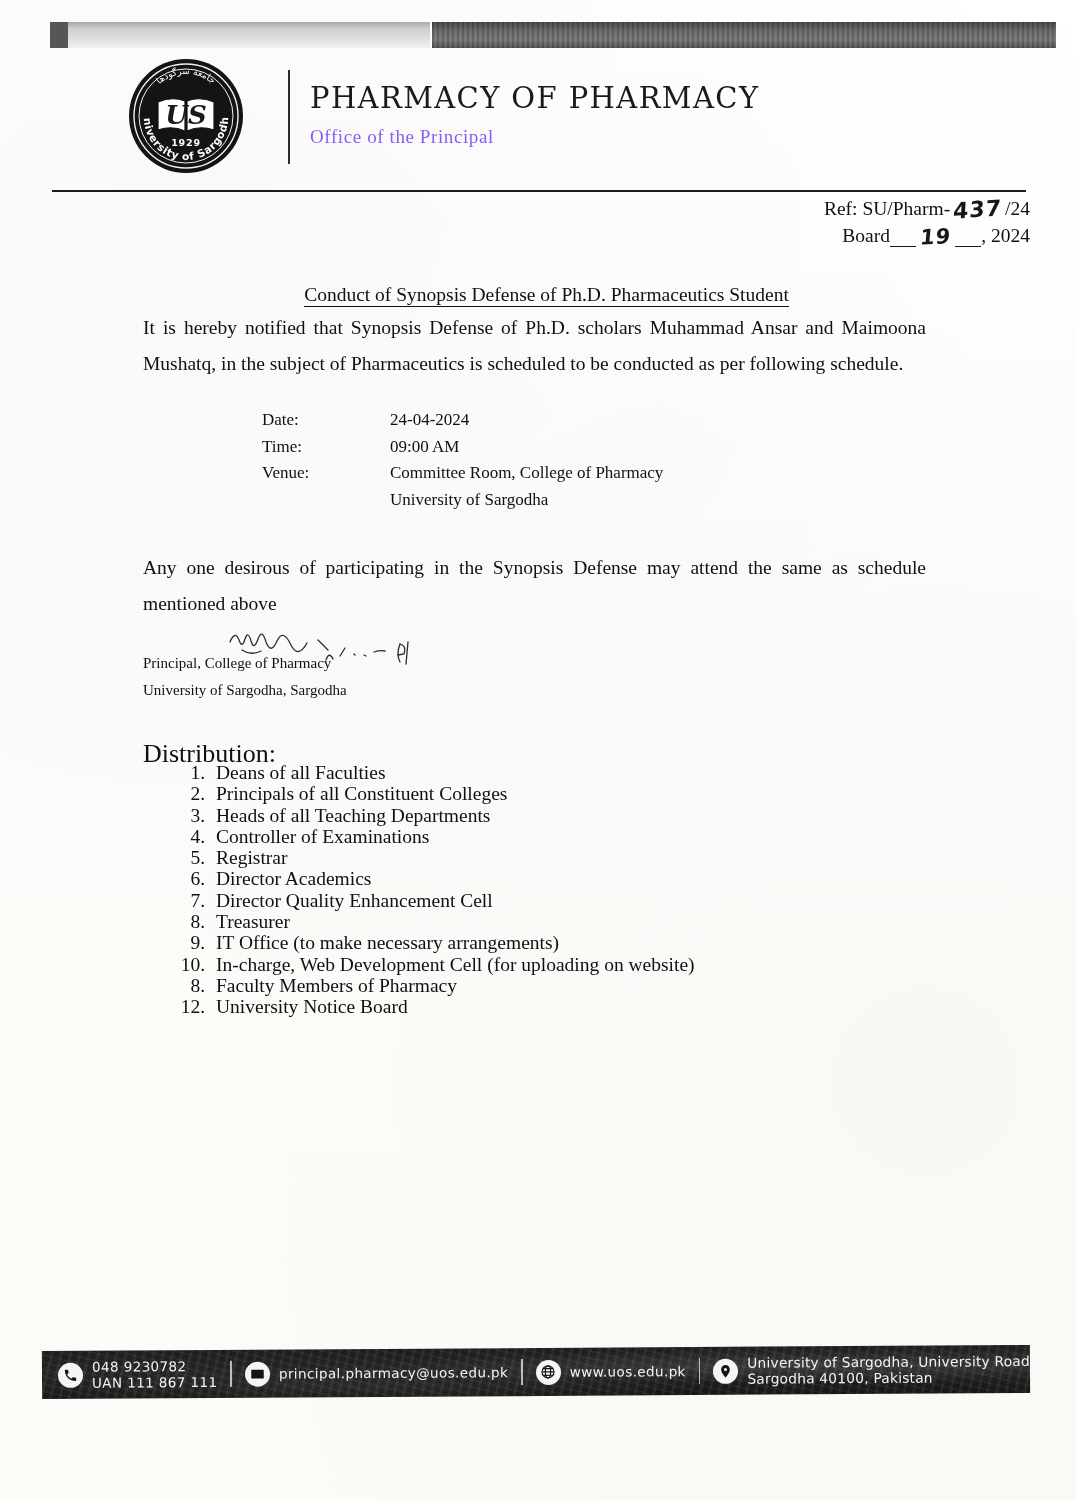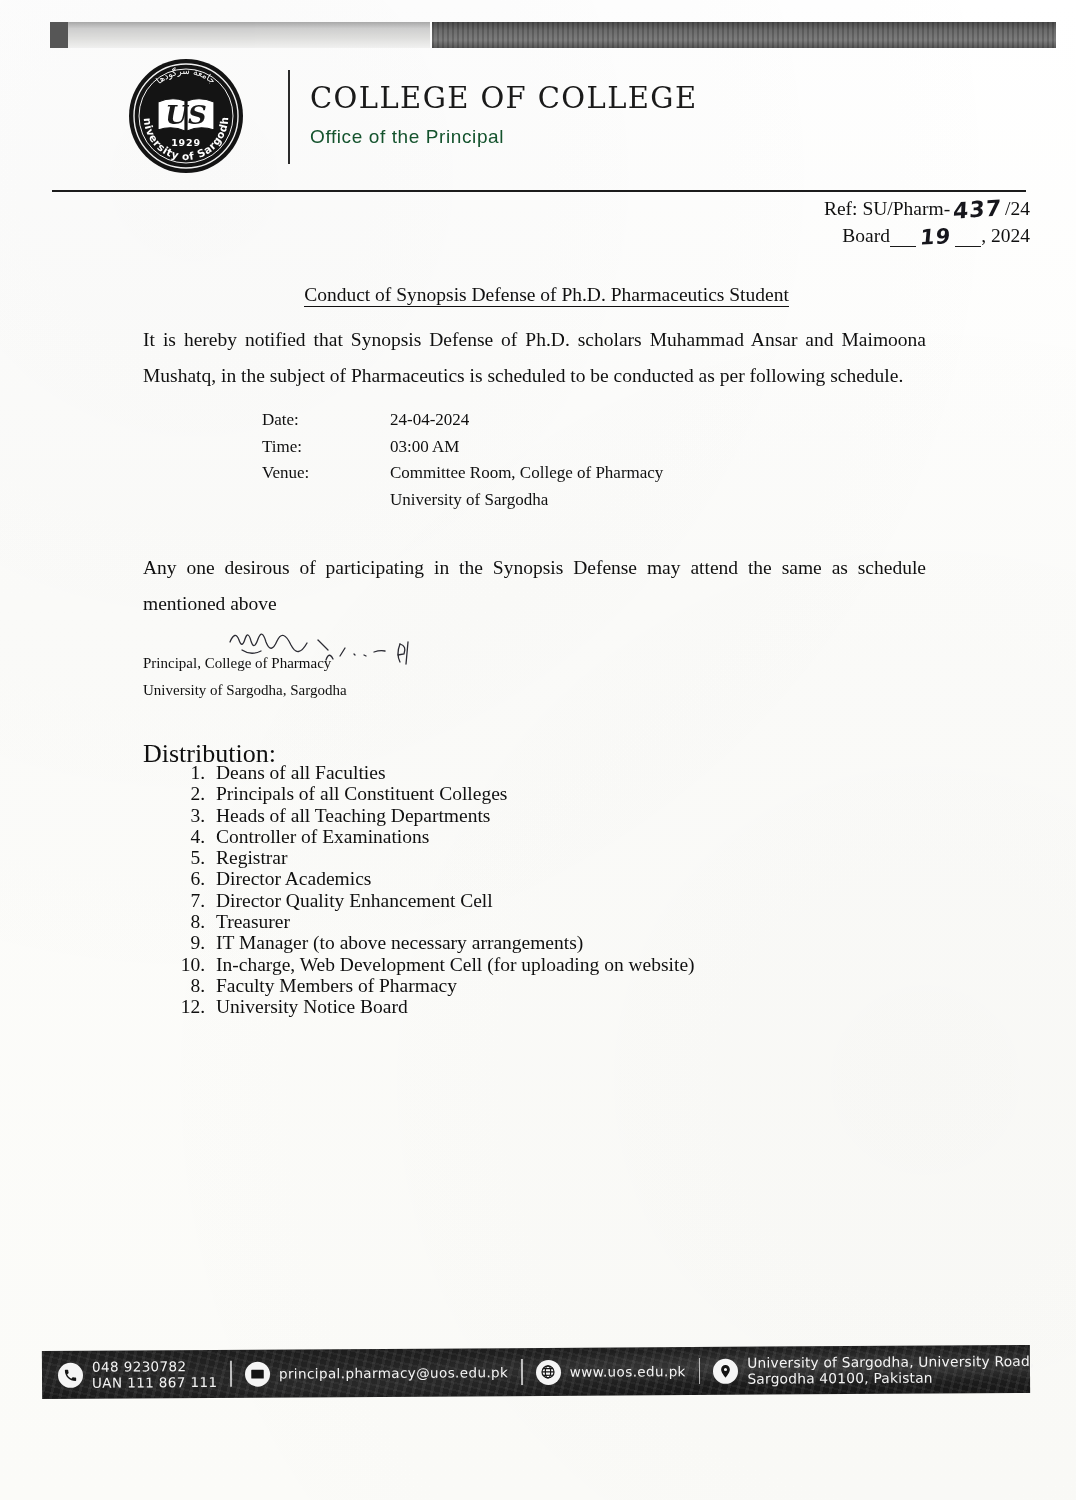--- a/index.html
+++ b/index.html
@@ -90,23 +90,23 @@
   .org-title {
     font-family: "DejaVu Serif", "Liberation Serif", serif;
     font-size: 29px;
     letter-spacing: 1.4px;
     color: #1a1a1a;
     font-weight: 400;
     line-height: 1;
     white-space: nowrap;
   }
   .org-sub {
-    font-family: Liberation Sans, sans-serif;
+    font-family: Liberation Serif, serif;
     font-size: 19px;
-    color: #14532d;
+    color: #8b5cf6;
     letter-spacing: .6px;
     margin-top: 13px;
     font-weight: 300;
   }
 
   .header-rule {
     position: absolute;
     left: 52px;
     top: 190px;
     width: 974px;
@@ -162,21 +162,21 @@
 
   .para {
     position: absolute;
     left: 143px;
     width: 783px;
     font-size: 19.5px;
     line-height: 36px;
     text-align: justify;
     text-justify: inter-word;
   }
-  .para.intro { top: 322px; }
+  .para.intro { top: 310px; }
   .para.closing { top: 550px; }
 
   
   .schedule {
     position: absolute;
     left: 262px;
     top: 407px;
     font-size: 17px;
     line-height: 26.5px;
   }
@@ -324,21 +324,21 @@
           <line x1="60" y1="45" x2="60" y2="75" stroke="#141414" stroke-width="1.4"></line>
           <text x="60" y="68" text-anchor="middle" font-family="DejaVu Serif, serif" font-size="26" font-style="italic" font-weight="bold" fill="#1a1a1a">US</text>
         </g>
         <text x="60" y="90" text-anchor="middle" font-family="DejaVu Sans, sans-serif" font-size="9.5" font-weight="bold" fill="#ffffff" letter-spacing="0.8">1929</text>
       </svg>
     </div>
 
     <div class="header-divider"></div>
 
     <div class="header-titles">
-      <div class="org-title">COLLEGE OF COLLEGE</div>
+      <div class="org-title">PHARMACY OF PHARMACY</div>
       <div class="org-sub">Office of the Principal</div>
     </div>
 
   </div>
 
   <div class="header-rule"></div>
 
   <div class="refblock">
     <div class="refline">
       <span>Ref: SU/Pharm-</span><span class="handwriting">437</span><span>/24</span>
@@ -354,21 +354,21 @@
 
   <div class="para intro">It is hereby notified that Synopsis Defense of Ph.D. scholars Muhammad Ansar and Maimoona Mushatq, in the subject of Pharmaceutics is scheduled to be conducted as per following schedule.</div>
 
   <div class="schedule">
     <div class="schedule-row">
       <div class="schedule-label">Date:</div>
       <div class="schedule-value">24-04-2024</div>
     </div>
     <div class="schedule-row">
       <div class="schedule-label">Time:</div>
-      <div class="schedule-value">03:00 AM</div>
+      <div class="schedule-value">09:00 AM</div>
     </div>
     <div class="schedule-row">
       <div class="schedule-label">Venue:</div>
       <div class="schedule-value">Committee Room, College of Pharmacy</div>
     </div>
     <div class="schedule-row">
       <div class="schedule-label"></div>
       <div class="schedule-value">University of Sargodha</div>
     </div>
   </div>
@@ -427,21 +427,21 @@
     <li>
         <span class="dist-num">7.</span>
         <span>Director Quality Enhancement Cell</span>
       </li>
     <li>
         <span class="dist-num">8.</span>
         <span>Treasurer</span>
       </li>
     <li>
         <span class="dist-num">9.</span>
-        <span>IT Manager (to above necessary arrangements)</span>
+        <span>IT Office (to make necessary arrangements)</span>
       </li>
     <li>
         <span class="dist-num">10.</span>
         <span>In-charge, Web Development Cell (for uploading on website)</span>
       </li>
     <li>
         <span class="dist-num">8.</span>
         <span>Faculty Members of Pharmacy</span>
       </li>
     <li>

